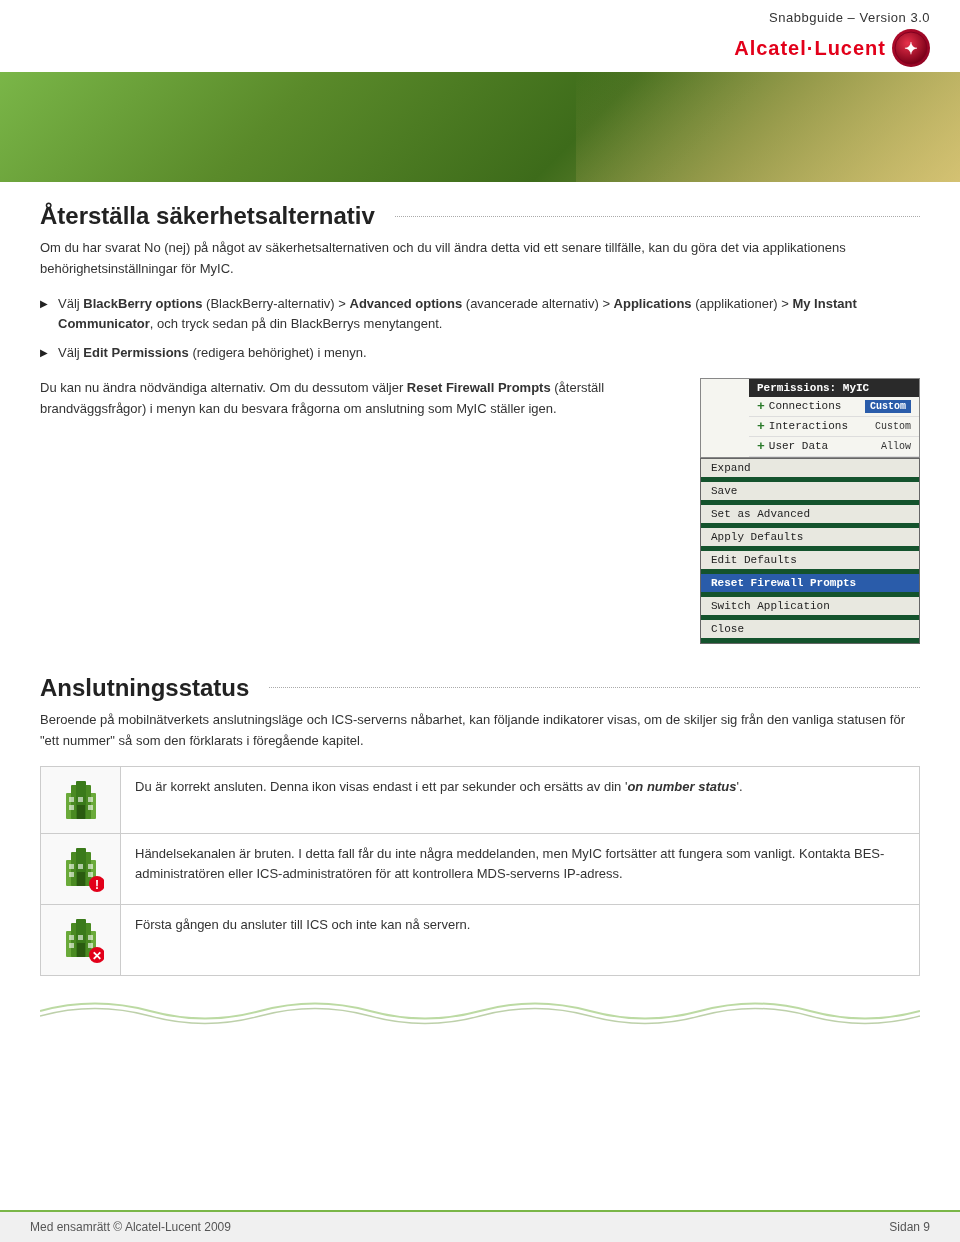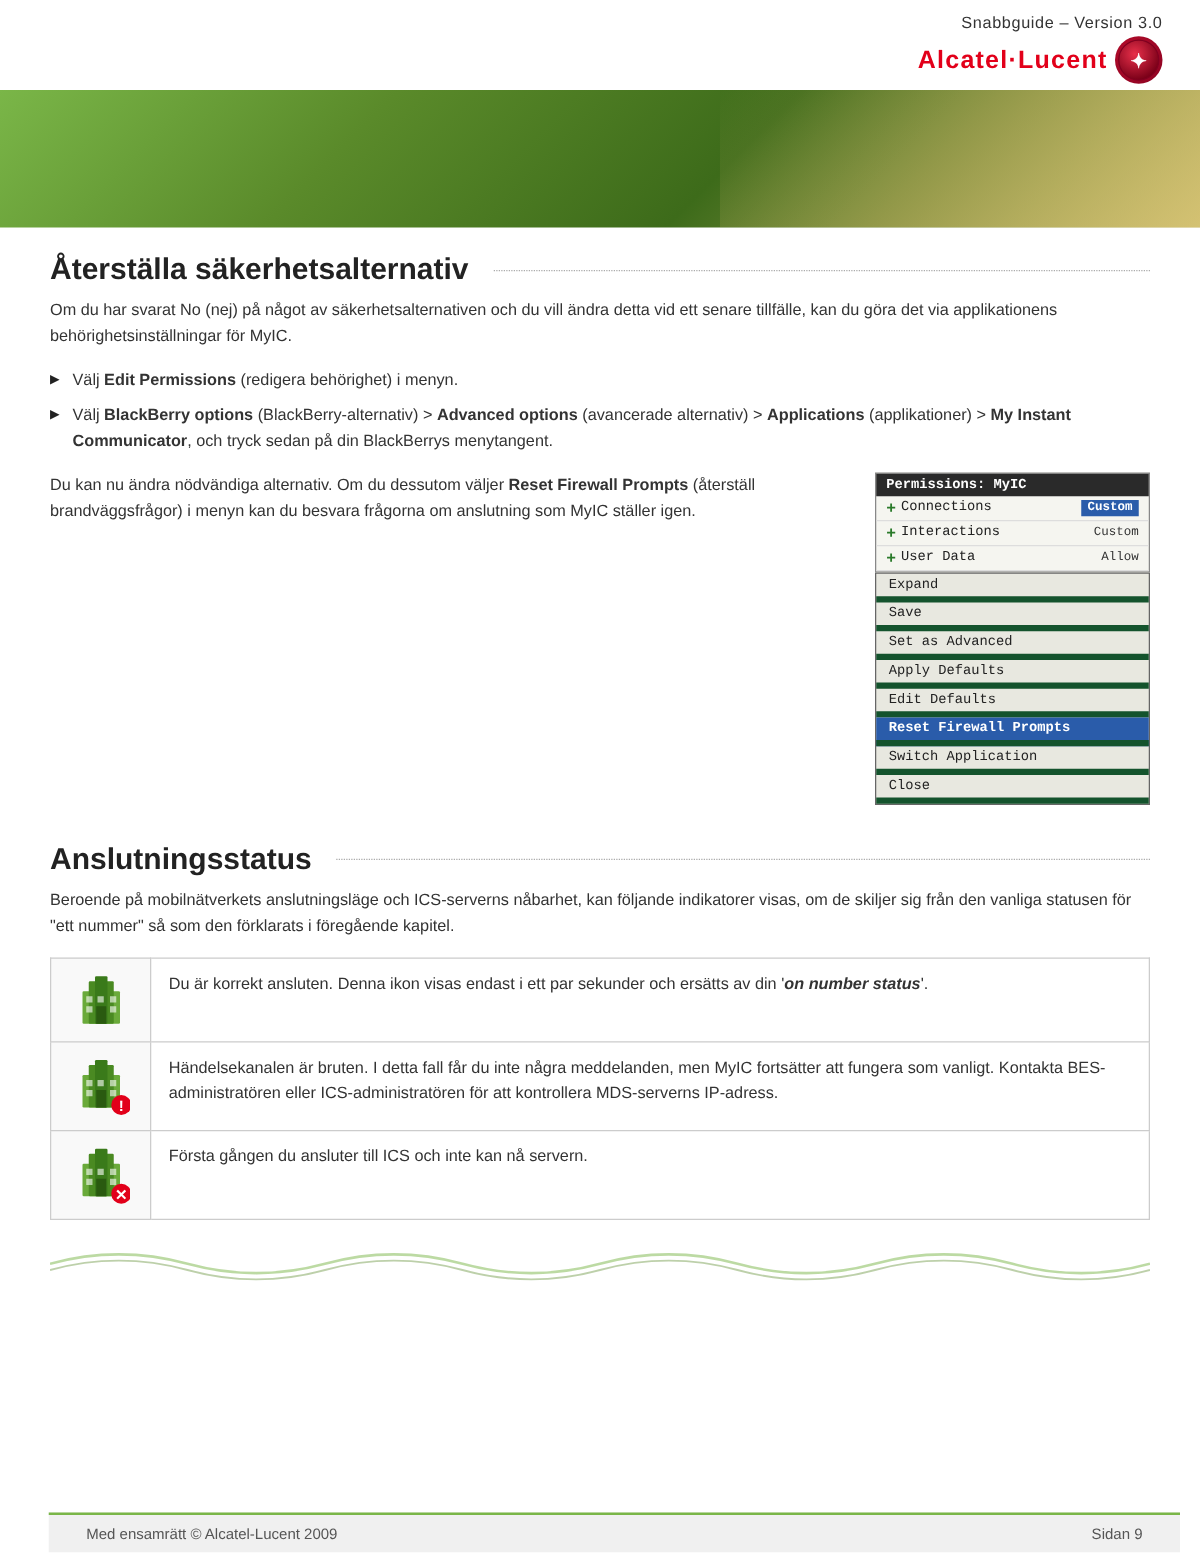--- a/index.html
+++ b/index.html
@@ -148,20 +148,21 @@
       width: 220px;
       flex-shrink: 0;
     }
 
     
     .bb-permissions {
       border: 1px solid #888;
       background: #f5f5f0;
       font-family: 'Courier New', monospace;
       font-size: 11px;
+      padding-left: 48px;
     }
     .bb-perm-header {
       background: #2a2a2a;
       color: #fff;
       padding: 3px 8px;
       font-size: 11px;
       font-weight: bold;
     }
     .bb-perm-row {
       display: flex;
@@ -243,30 +244,29 @@
     svg.bld {
       display: block;
       margin: 0 auto;
     }
 
     
     .footer {
       position: absolute;
       bottom: 0;
       left: 0;
-      right: 16px;
+      right: 0;
       background: #f0f0f0;
       border-top: 2px solid #7ab648;
       padding: 8px 30px;
       display: flex;
       justify-content: space-between;
       align-items: center;
       font-size: 12px;
       color: #555;
-      margin-left: 39px;
     }
 
     
     .wave-decoration {
       position: relative;
       height: 30px;
       margin-top: 20px;
       overflow: hidden;
     }
   </style>
@@ -300,29 +300,29 @@
 
   <div class="section-title">
     <span>Återställa säkerhetsalternativ</span>
     <div class="dotted-line"></div>
   </div>
 
   <p class="body-text">Om du har svarat No (nej) på något av säkerhetsalternativen och du vill ändra detta vid ett senare tillfälle, kan du göra det via applikationens behörighetsinställningar för MyIC.</p>
 
   <ul class="bullet-list">
     <li>
-      Välj <span class="bold">Edit Permissions</span>
-      (redigera behörighet) i menyn.
-    </li>
-    <li>
       Välj <span class="bold">BlackBerry options</span>
       (BlackBerry-alternativ) &gt; <span class="bold">Advanced options</span>
       (avancerade alternativ) &gt; <span class="bold">Applications</span>
       (applikationer) &gt; <span class="bold">My Instant Communicator</span>,
       och tryck sedan på din BlackBerrys menytangent.
+    </li>
+    <li>
+      Välj <span class="bold">Edit Permissions</span>
+      (redigera behörighet) i menyn.
     </li>
   </ul>
 
   <div class="two-col">
     <div class="left-col">
       <p class="body-text">
         Du kan nu ändra nödvändiga alternativ. Om du dessutom väljer
         <span class="bold">Reset Firewall Prompts</span>
         (återställ brandväggsfrågor) i menyn kan du besvara frågorna om anslutning som MyIC ställer igen.
       </p>

